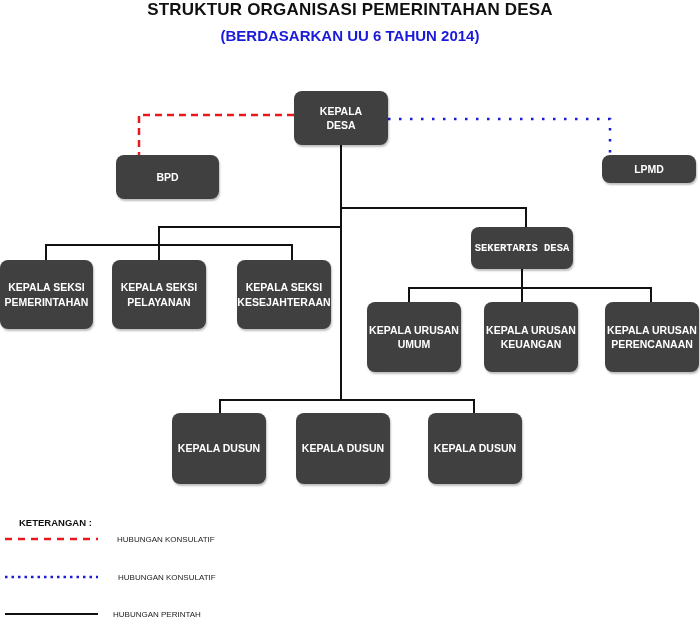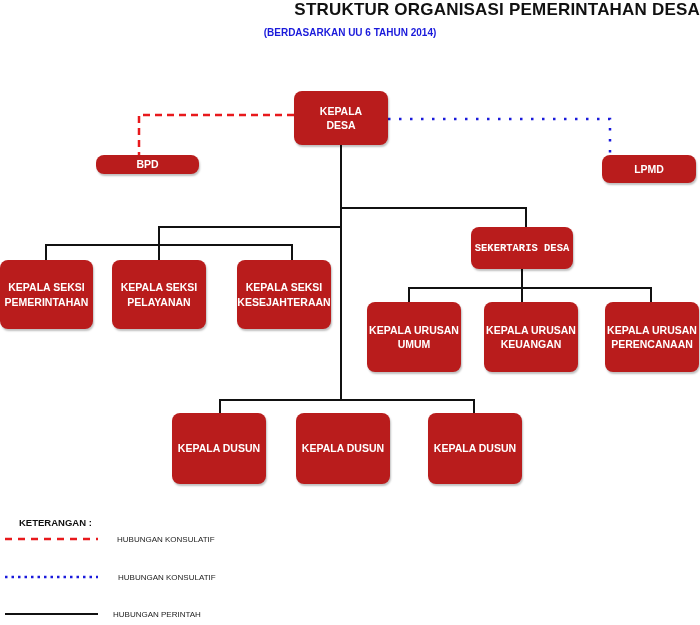--- a/index.html
+++ b/index.html
@@ -1,20 +1,20 @@
 <!DOCTYPE html>
 <html><head>
 <meta charset="utf-8">
 <style>
   html, body { margin:0; padding:0; background:#ffffff; }
   body { width:700px; height:625px; position:relative; overflow:hidden; font-family:"Liberation Sans", sans-serif; }
-  .title { position:absolute; left:0; width:700px; top:0; text-align:right; font-weight:bold; font-size:17px; color:#111; letter-spacing:0.2px; }
-  .subtitle { position:absolute; left:0; width:700px; top:27px; text-align:center; font-weight:bold; font-size:10px; color:#1a1adb; }
+  .title { position:absolute; left:0; width:700px; top:0; text-align:center; font-weight:bold; font-size:17px; color:#111; letter-spacing:0.2px; }
+  .subtitle { position:absolute; left:0; width:700px; top:27px; text-align:center; font-weight:bold; font-size:15px; color:#1a1adb; }
   svg.lines { position:absolute; left:0; top:0; }
-  .box { position:absolute; background:#b91c1c; border-radius:8px; color:#fff; font-weight:bold; font-size:10.5px; display:flex; align-items:center; justify-content:center; text-align:center; line-height:1.35; box-shadow:1px 2px 2px rgba(0,0,0,0.25); box-sizing:border-box; padding:0 2px; }
+  .box { position:absolute; background:#404040; border-radius:8px; color:#fff; font-weight:bold; font-size:10.5px; display:flex; align-items:center; justify-content:center; text-align:center; line-height:1.35; box-shadow:1px 2px 2px rgba(0,0,0,0.25); box-sizing:border-box; padding:0 2px; }
   .legend-title { position:absolute; left:7px; top:517px; font-size:9.5px; font-weight:bold; color:#111;padding-left:12px; }
   .legend-label { position:absolute; font-size:8px; color:#222; }
 </style>
 </head>
 <body>
 
 <div class="title">STRUKTUR ORGANISASI PEMERINTAHAN DESA</div>
 <div class="subtitle">(BERDASARKAN UU 6 TAHUN 2014)</div>
 
 <svg class="lines" width="700" height="625">
@@ -35,21 +35,21 @@
 
   <line x1="5" y1="539" x2="98" y2="539" stroke="#e8191c" stroke-width="2.5" stroke-dasharray="7,6"></line>
   <line x1="5" y1="577" x2="98" y2="577" stroke="#1a1adb" stroke-width="2.5" stroke-dasharray="2.5,4"></line>
   <line x1="5" y1="614" x2="98" y2="614" stroke="#111" stroke-width="2"></line>
 </svg>
 
 <div class="box" style="left:294px;top:91px;width:94px;height:54px;">
     <span style="white-space:pre-line">KEPALA
 DESA</span>
   </div>
-<div class="box" style="left:96px;top:155px;width:103px;height:19px;">
+<div class="box" style="left:116px;top:155px;width:103px;height:44px;">
     <span>BPD</span>
   </div>
 <div class="box" style="left:558px;top:155px;width:94px;height:28px;margin-left:44px;">
     <span>LPMD</span>
   </div>
 <div class="box" style="left:471px;top:227px;width:102px;height:42px;font-family:Liberation Mono, monospace;">
     <span>SEKERTARIS DESA</span>
   </div>
 
 <div class="box" style="left:0px;top:260px;width:93px;height:69px;">

